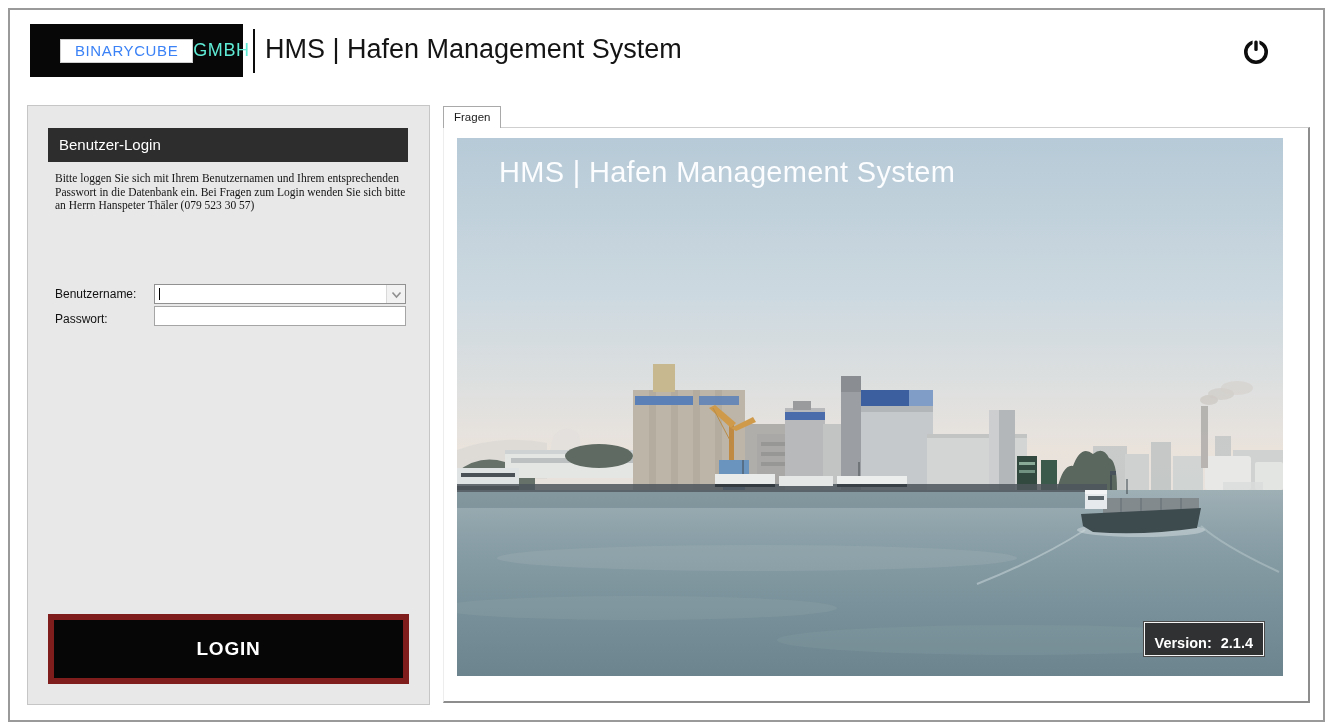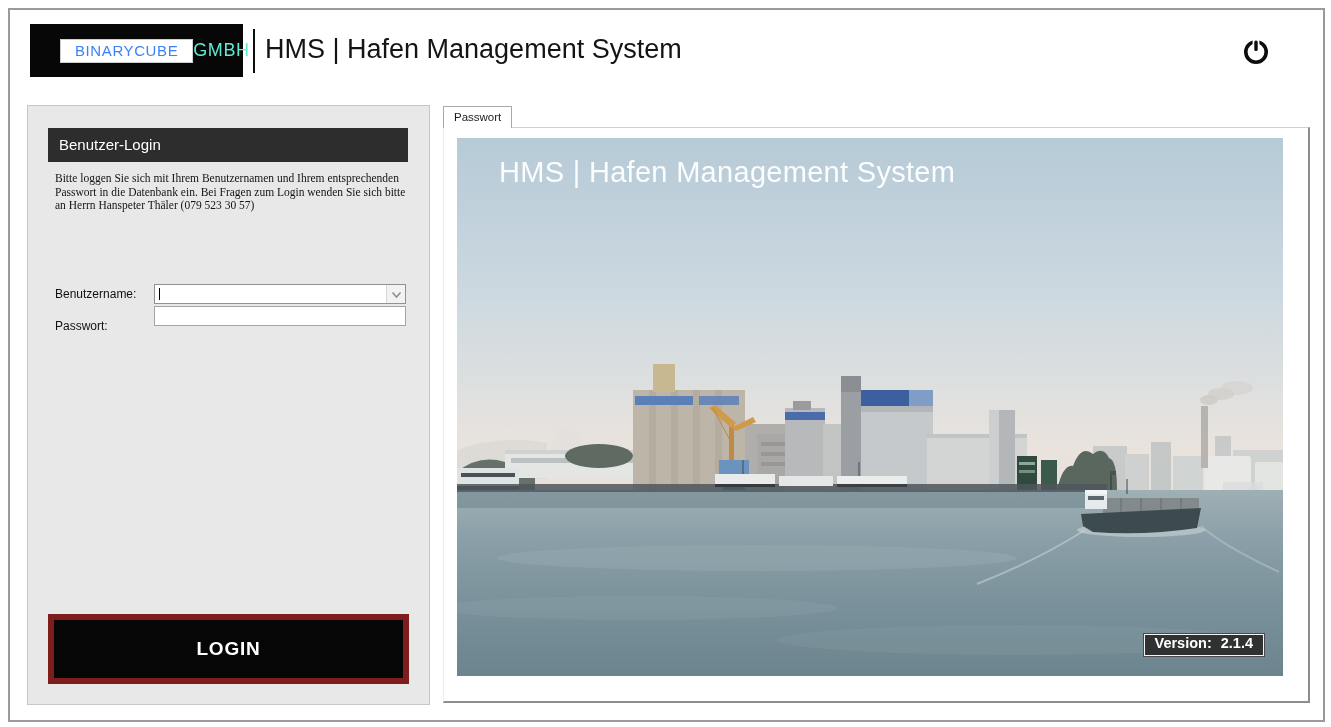--- a/index.html
+++ b/index.html
@@ -38,21 +38,21 @@
     position:absolute;left:20px;top:22px;width:360px;height:34px;
     background:#2d2d2d;color:#ffffff;font-size:15px;font-weight:normal;
     line-height:34px;padding-left:11px;box-sizing:border-box;
   }
   .panel-instructions{
     position:absolute;left:27px;top:66px;width:354px;
     font-size:11.5px;line-height:13.5px;color:#141414;font-family:Liberation Serif, serif;
   }
   .field-label{position:absolute;left:27px;font-size:12px;font-weight:normal;color:#111;}
   .label-username{top:181px;}
-  .label-password{top:213px;}
+  .label-password{top:206px;}
   .combobox{
     position:absolute;left:126px;top:178px;width:252px;height:20px;
     background:#ffffff;border:1px solid #919191;box-sizing:border-box;
   }
   .combobox .text-cursor{position:absolute;left:4px;top:3px;width:1px;height:12px;background:#000;}
   .combo-input{
     position:absolute;left:0;top:0;width:231px;height:18px;border:none;outline:none;
     font-size:12px;padding:0 4px;background:transparent;box-sizing:border-box;
   }
   .combo-btn{
@@ -87,21 +87,21 @@
   .hero{position:absolute;left:13px;top:10px;width:826px;height:538px;overflow:hidden;}
   .hero svg{position:absolute;left:0;top:0;}
   .hero-title{
     position:absolute;left:42px;top:18px;font-size:29px;color:rgba(253,254,255,.97);
     white-space:nowrap;letter-spacing:.3px;
   }
   .version-badge{
     position:absolute;right:19px;bottom:20px;
     background:rgba(41,41,41,.92);border:1px solid #f4f4f4;box-shadow:0 0 0 1px #4a4a4a;
     color:#ffffff;font-size:14.5px;font-weight:bold;
-    padding:0 10px 4px;display:flex;gap:9px;align-items:baseline;
+    padding:12px 10px 4px;display:flex;gap:9px;align-items:baseline;
   }
 </style>
 </head>
 <body>
 
 <div class="app-frame">
 
   <div class="logo">
     <span class="logo-primary-box">BINARYCUBE</span>
     <span class="logo-secondary">GMBH</span>
@@ -134,21 +134,21 @@
         </span>
       </button>
     </div>
 
     <label class="field-label label-password">Passwort:</label>
     <input class="password-input" type="password" value="" style="">
 
     <button class="login-button">LOGIN</button>
   </div>
 
-  <div class="tab-release">Passwort</div>
+  <div class="tab-release">Fragen</div>
   <div class="tab-content">
     <div class="hero">
 
       <svg width="826" height="538" viewBox="0 0 826 538" preserveAspectRatio="none">
         <defs>
           <linearGradient id="sky" x1="0" y1="0" x2="0" y2="1">
             <stop offset="0" stop-color="#b6cad7"></stop>
             <stop offset="0.45" stop-color="#cdd9e0"></stop>
             <stop offset="0.72" stop-color="#dfe0df"></stop>
             <stop offset="0.88" stop-color="#eae3dd"></stop>

